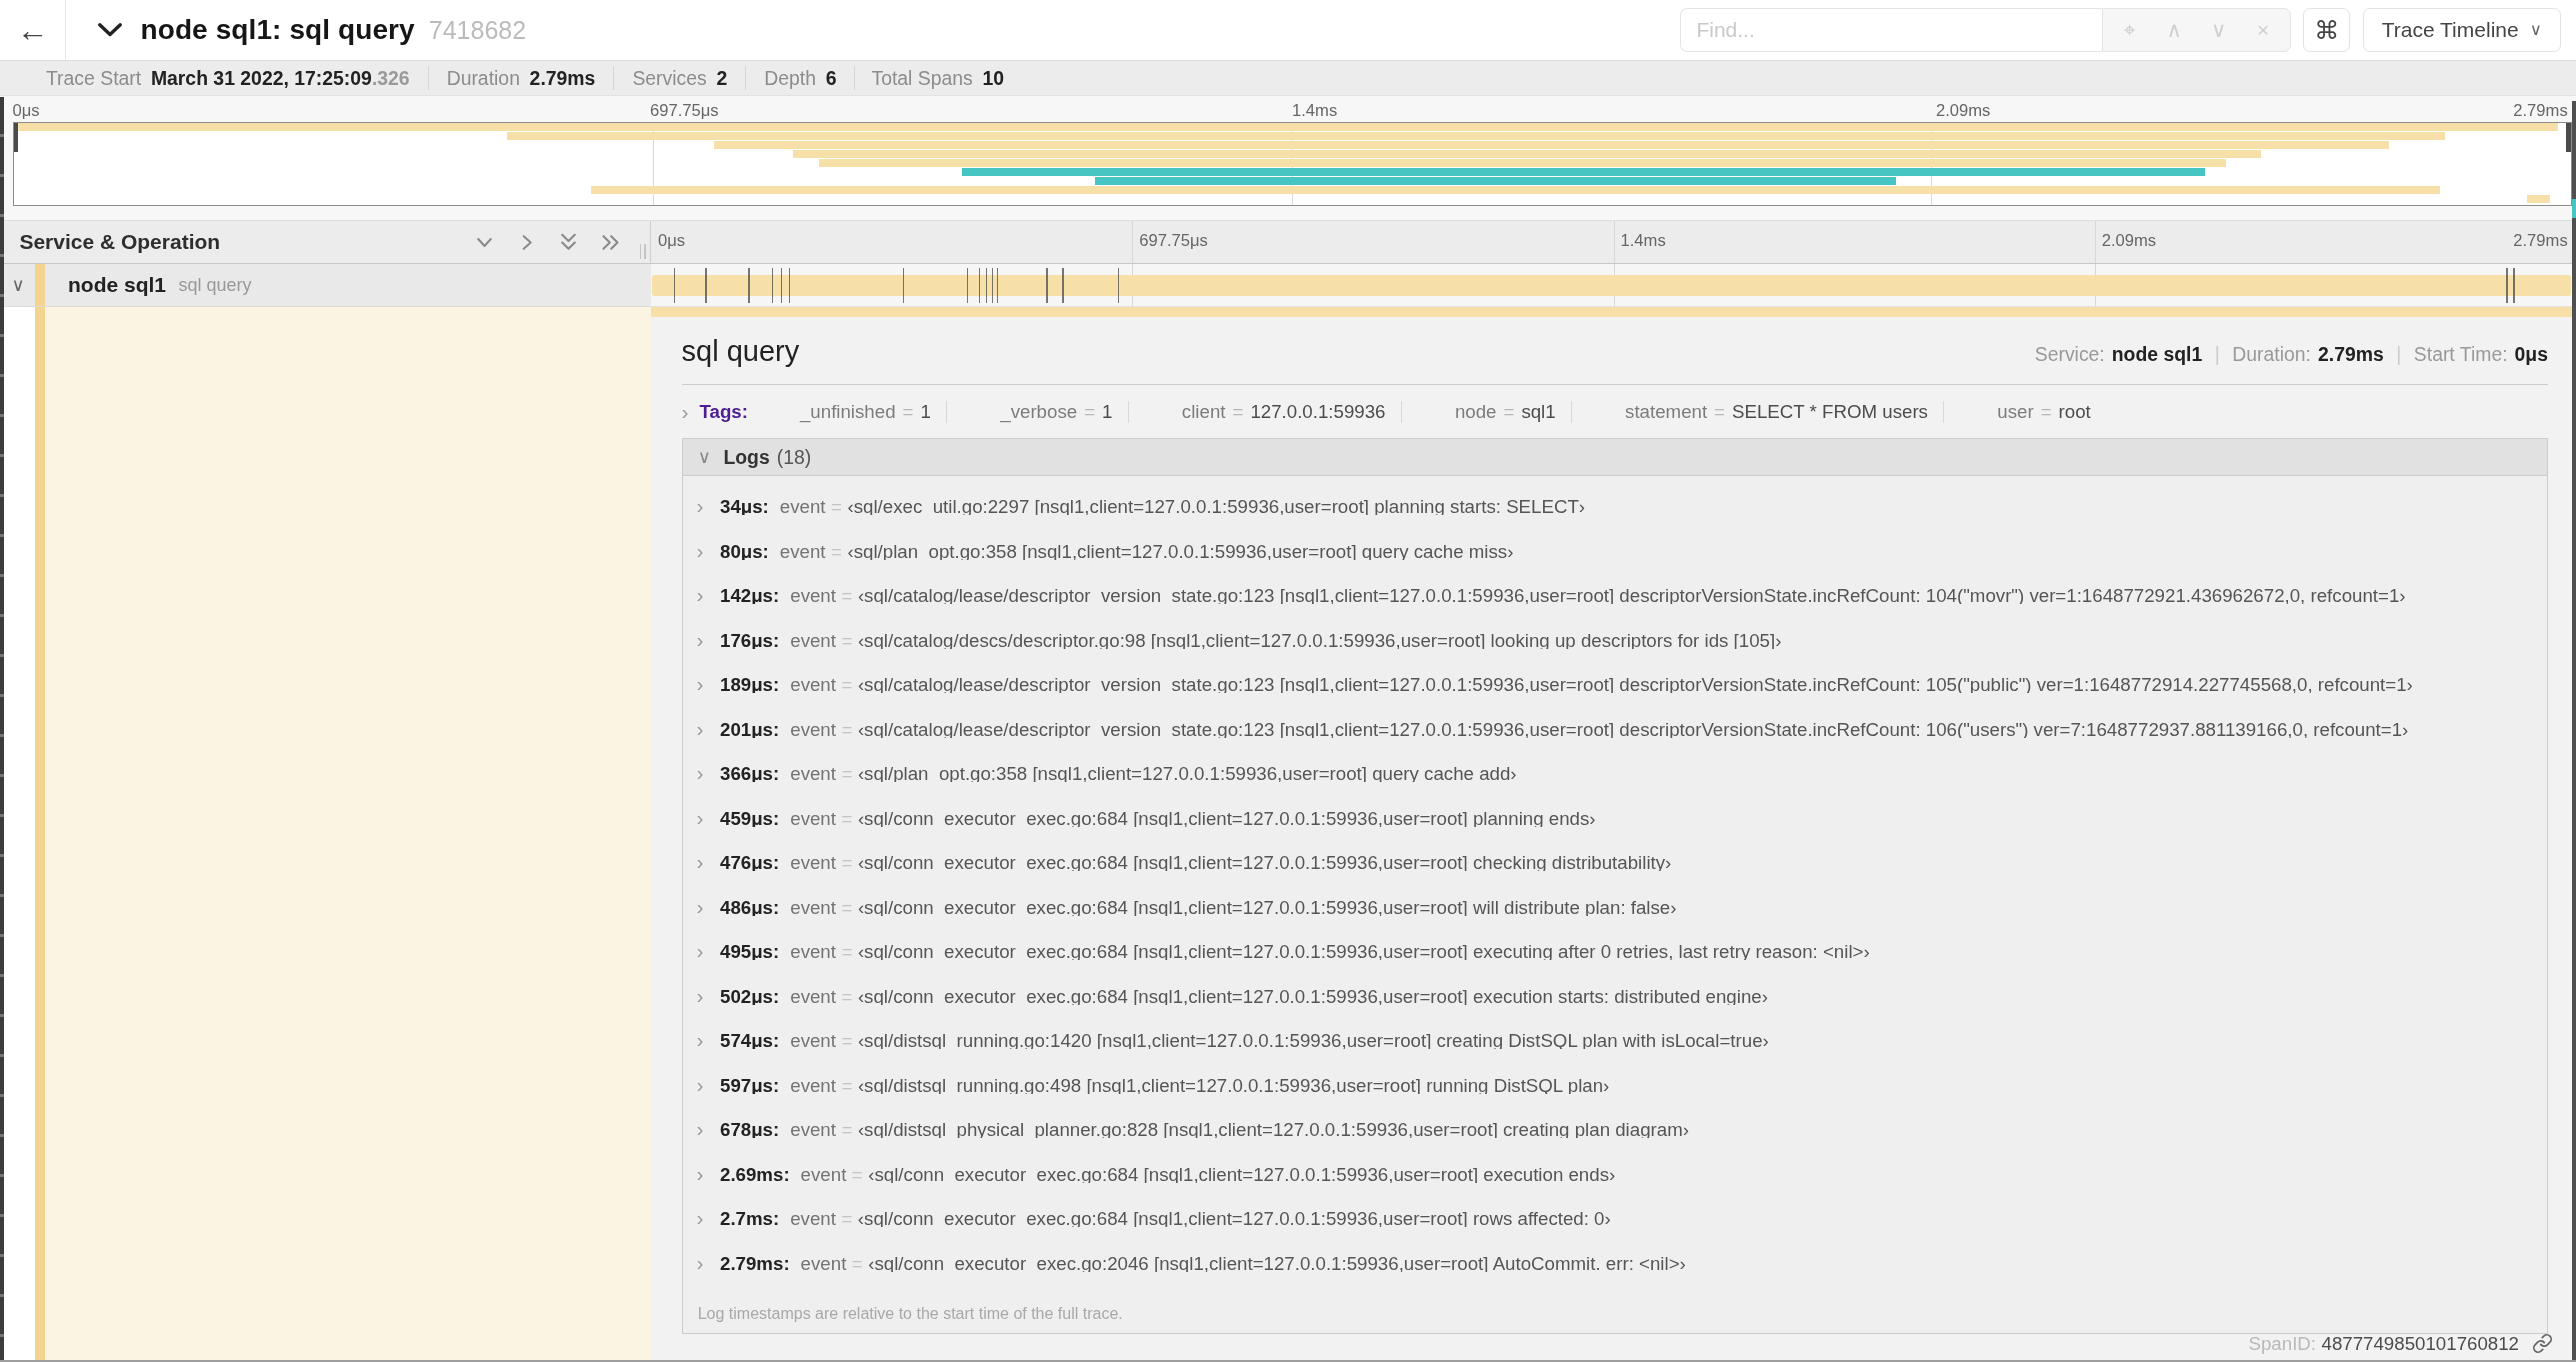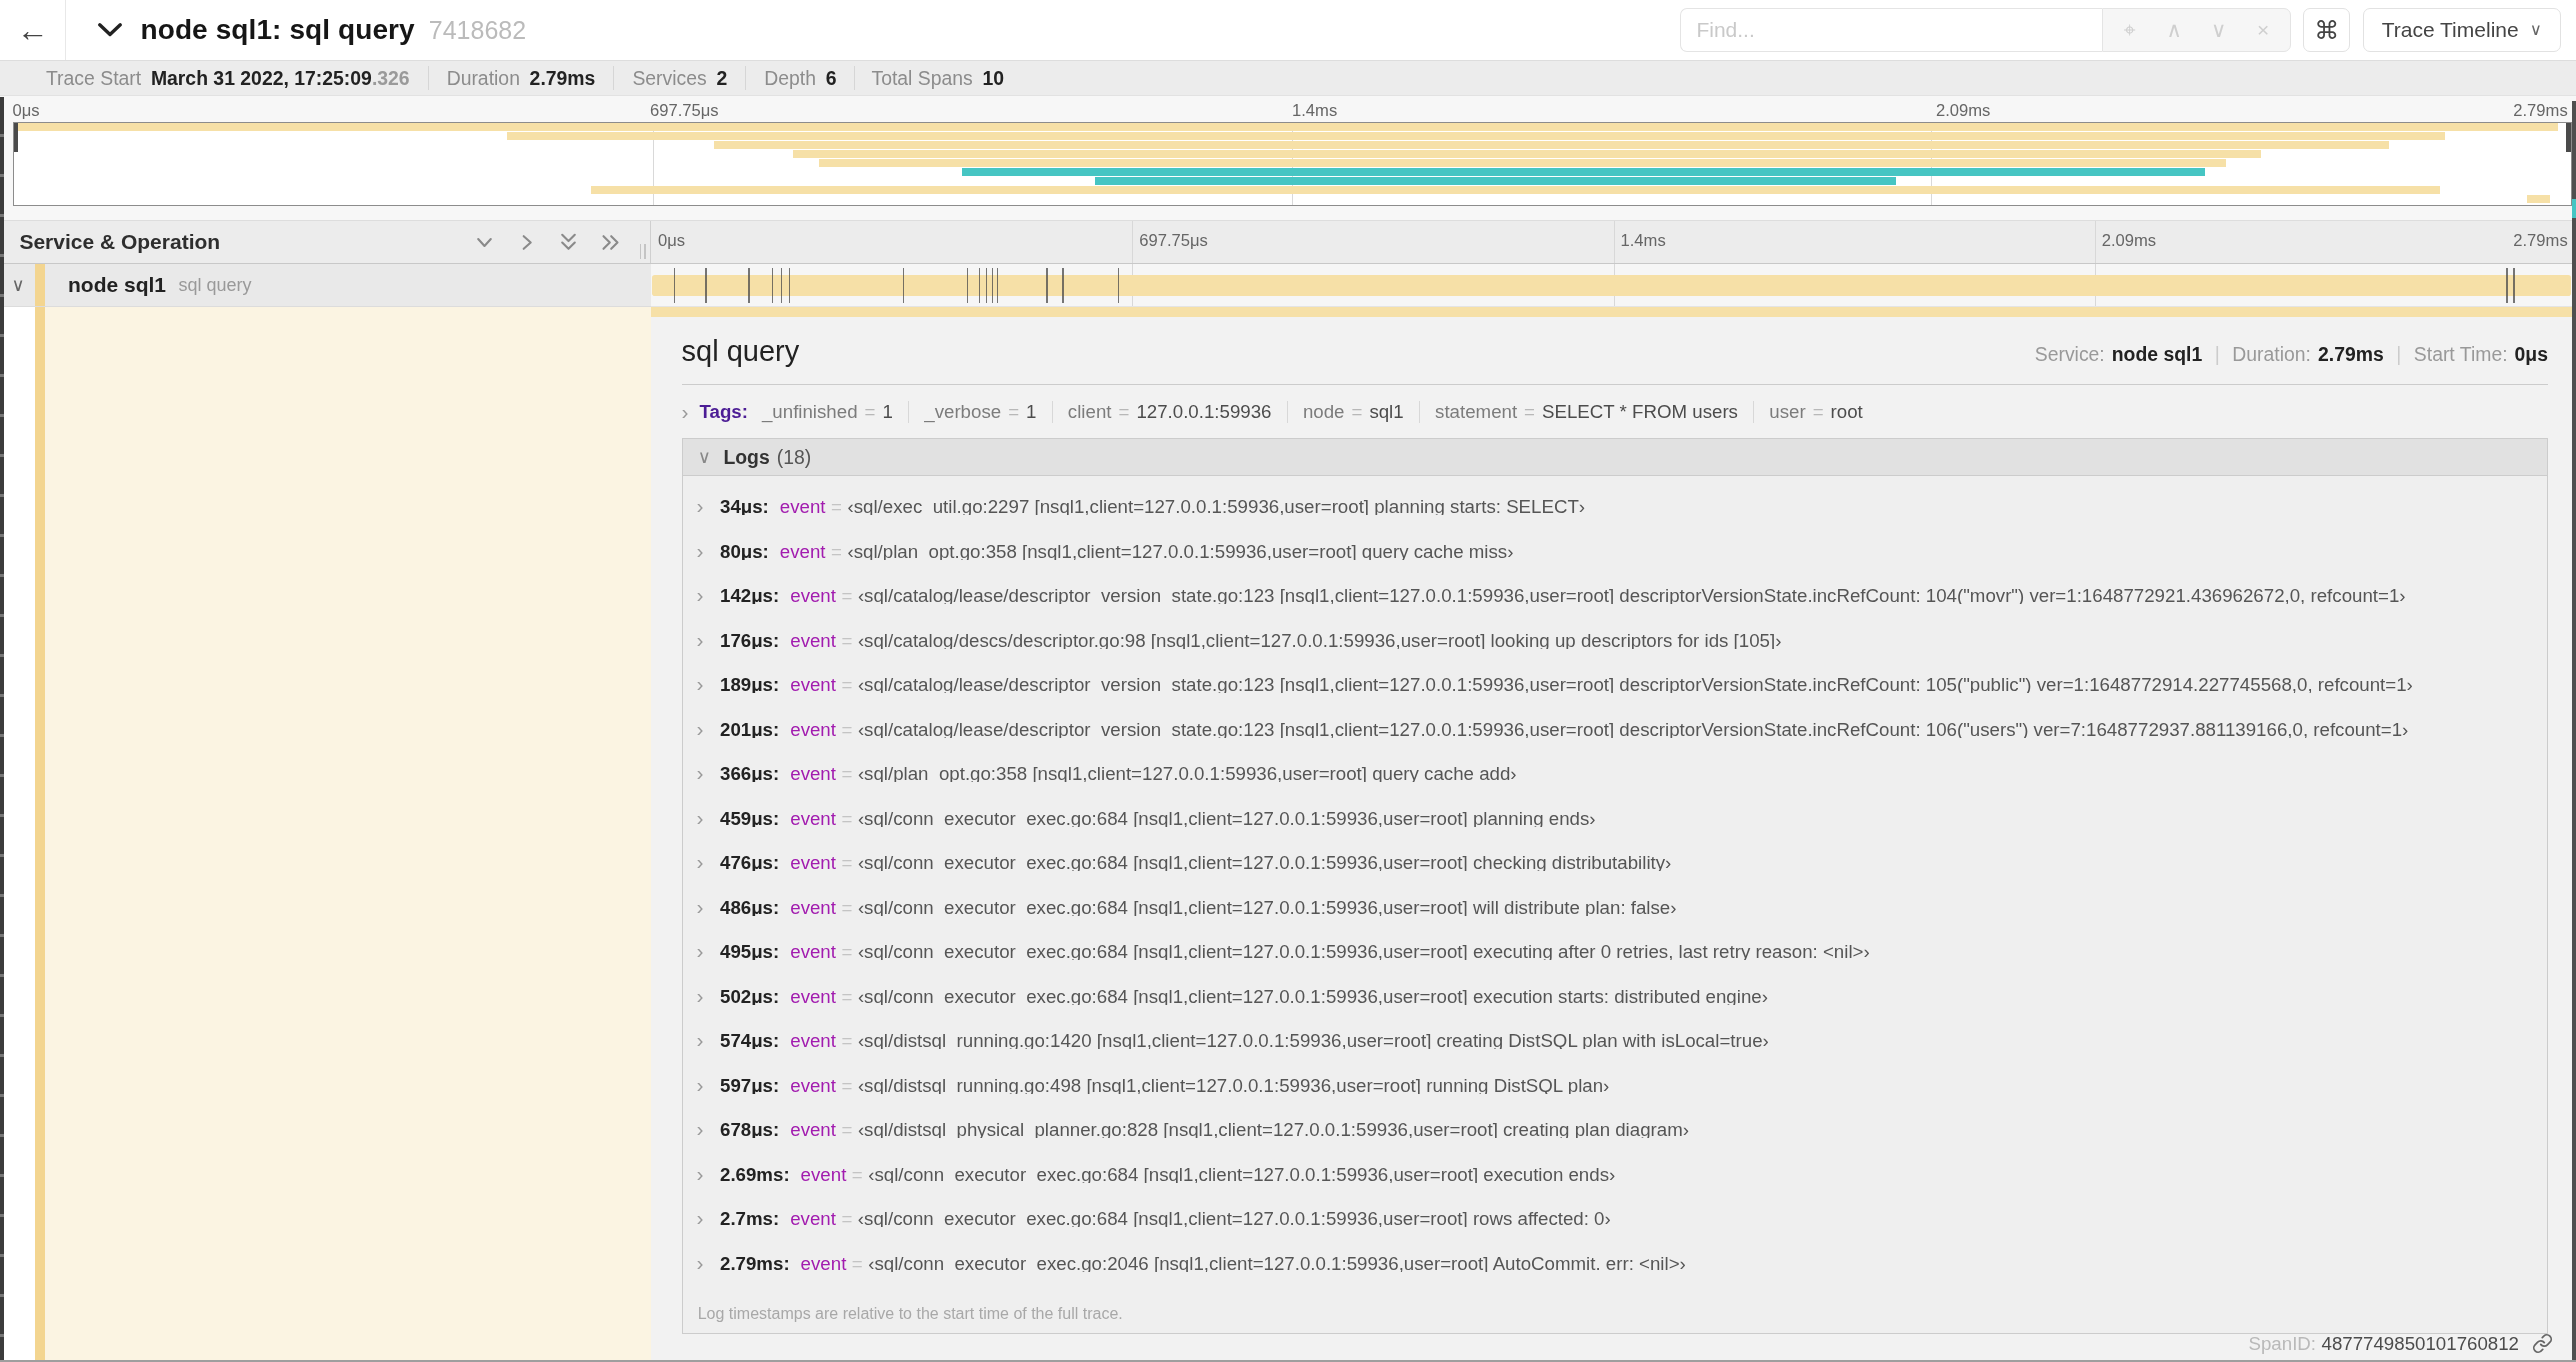--- a/index.html
+++ b/index.html
@@ -87,39 +87,39 @@
   .dp-content { padding:18px 28px 0 30.5px; }
   .dp-head { display:flex; align-items:baseline; justify-content:space-between; }
   .dp-title { font-size:29px; font-weight:500; color:#222; }
   .dp-meta { font-size:19.4px; color:#999; display:flex; align-items:baseline; }
   .dp-meta b { color:#222; margin-left:7px; }
   .dp-meta .sep { margin:0 12.5px; color:#ccc; }
   .dp-rule { border:none; border-top:1.4px solid #ccc; margin-top:16.6px; }
   .tags-row { margin-top:15.2px; display:flex; align-items:center; font-size:18.7px; flex-wrap:nowrap; }
   .tags-caret { color:#999; font-size:21px; margin-right:11px; cursor:pointer; }
   .tags-label { font-weight:bold; color:#4c1d95; margin-right:14px; }
-  .tag-item { padding:0 15.2px; border-right:1.4px solid #d8d8d8; white-space:nowrap; }
+  .tag-item { padding:0 15.2px; border-right:1.4px solid #d8d8d8; white-space:nowrap;margin-left:38px; }
   .tag-item:first-of-type { padding-left:0; }
   .tag-item:last-of-type { border-right:none; }
   .tag-key { color:#7c7c7c; }
   .tag-eq { color:#b8b8b8; margin:0 7px; }
   .tag-val { color:#4c4c4c; }
 
   .logs-box { margin-top:14px; border:0.7px solid #ccc; background:#efefef; }
   .logs-header { height:37px; background:#e1e1e1; border-bottom:0.7px solid #ccc; display:flex;
                  align-items:center; padding-left:15.2px; cursor:pointer; }
   .logs-caret { color:#888; font-size:18px; margin-right:12.5px; }
   .logs-title { font-size:19.4px; font-weight:bold; color:#333; }
   .logs-count { font-size:19.4px; color:#555; margin-left:7px; }
   .log-entries { padding:18px 14px 0 14px; }
   .log-row { display:flex; align-items:baseline; height:21px; margin-bottom:23.5px; font-size:18.7px;
              white-space:nowrap; overflow:hidden; cursor:pointer; }
   .log-caret { color:#999; font-size:21px; width:23.5px; flex:0 0 auto; }
   .log-ts { font-weight:bold; color:#222; margin-right:11px; flex:0 0 auto; }
-  .log-field { color:#a21caf; }
+  .log-field { color:#737373; }
   .log-eq { color:#c4c4c4; margin:0 5.5px; }
   .log-val { color:#555; }
   .logs-footnote { font-size:16px; color:#a8a8a8; padding:9.7px 0 9.7px 15.2px; }
 
   .spanid-row { position:absolute; right:23.5px; bottom:8.3px; font-size:18.7px; display:flex;
                 align-items:center; gap:5.5px; }
   .spanid-label { color:#b9b9b9; }
   .spanid-value { color:#4c4c4c; }
   .link-icon { margin-left:7px; color:#555; display:flex; cursor:pointer; }
 

